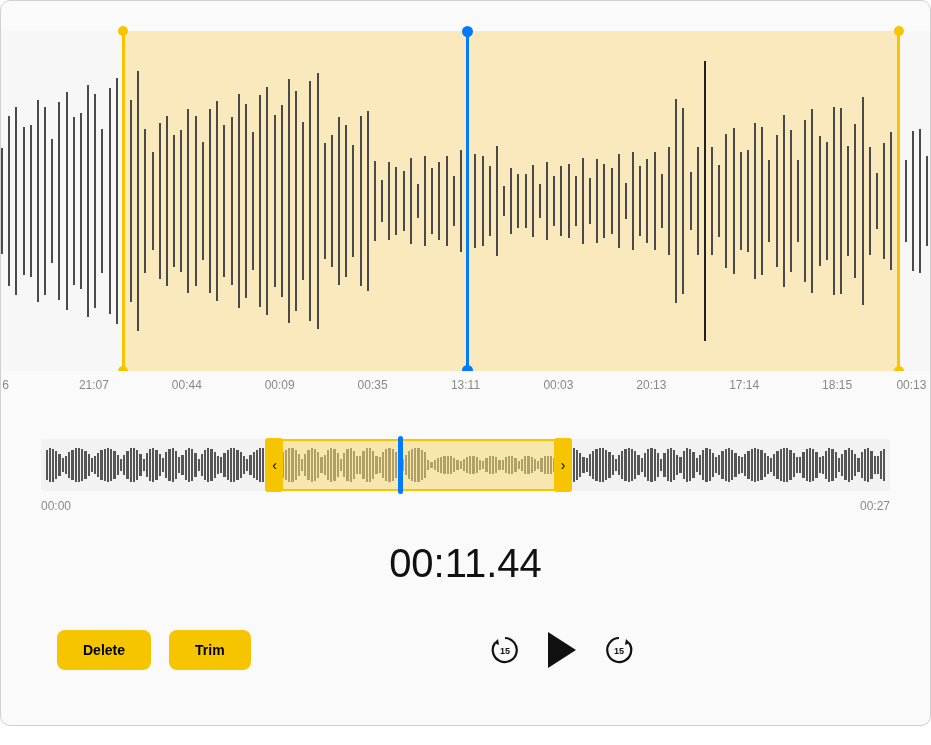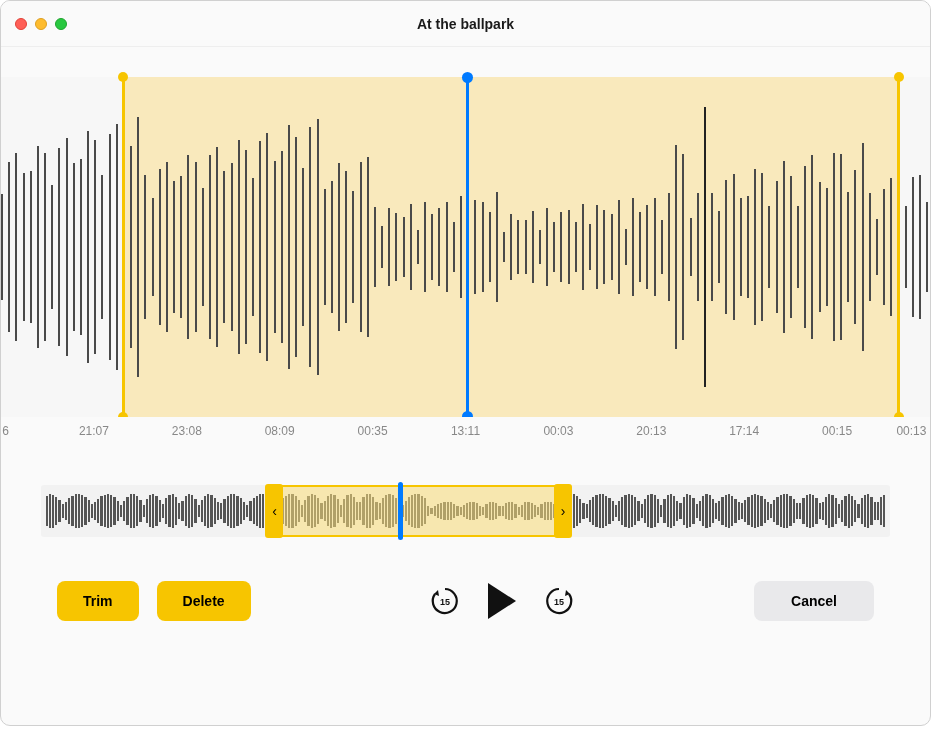--- a/index.html
+++ b/index.html
@@ -208,28 +208,20 @@
     width: 30px; height: 30px;
     position: relative;
     cursor: pointer;
   }
   .skip-icon svg { width: 30px; height: 30px; }
 </style>
 </head>
 <body>
 
 <div class="window">
-  <div class="titlebar">
-    <div class="traffic-lights">
-      <div class="light close"></div>
-      <div class="light min"></div>
-      <div class="light max"></div>
-    </div>
-    <div class="title">At the ballpark</div>
-  </div>
 
   <div class="detail-area">
     <div class="detail-selection" id="det-sel" style="left: 13%; right: 3.5%;"></div>
     <div class="detail-wave" id="det-wave">
         <div class="wave-bar" style="height: 105.417px;"></div>
         <div class="wave-bar" style="height: 169.328px;"></div>
         <div class="wave-bar" style="height: 188.471px;"></div>
         <div class="wave-bar" style="height: 147.842px;"></div>
         <div class="wave-bar" style="height: 152.33px;"></div>
         <div class="wave-bar" style="height: 201.372px;"></div>
@@ -367,28 +359,28 @@
       <div class="trim-dot" style="bottom:-5px"></div>
     </div>
     <div class="playhead-line" id="det-play" style="left: 50%;">
       <div class="playhead-dot" style="top:-5px"></div>
       <div class="playhead-dot" style="bottom:-5px"></div>
     </div>
   </div>
   <div class="ruler" id="ruler">
       <span class="ruler-tick" style="left: 0.5%; transform: translateX(-50%);">6</span>
       <span class="ruler-tick" style="left: 10%; transform: translateX(-50%);">21:07</span>
-      <span class="ruler-tick" style="left: 20%; transform: translateX(-50%);">23:08</span>
-      <span class="ruler-tick" style="left: 30%; transform: translateX(-50%);">08:09</span>
+      <span class="ruler-tick" style="left: 20%; transform: translateX(-50%);">00:44</span>
+      <span class="ruler-tick" style="left: 30%; transform: translateX(-50%);">00:09</span>
       <span class="ruler-tick" style="left: 40%; transform: translateX(-50%);">00:35</span>
       <span class="ruler-tick" style="left: 50%; transform: translateX(-50%);">13:11</span>
       <span class="ruler-tick" style="left: 60%; transform: translateX(-50%);">00:03</span>
       <span class="ruler-tick" style="left: 70%; transform: translateX(-50%);">20:13</span>
       <span class="ruler-tick" style="left: 80%; transform: translateX(-50%);">17:14</span>
-      <span class="ruler-tick" style="left: 90%; transform: translateX(-50%);">00:15</span>
+      <span class="ruler-tick" style="left: 90%; transform: translateX(-50%);">18:15</span>
       <span class="ruler-tick" style="left: 98%; transform: translateX(-50%);">00:13</span>
     </div>
 
   <div class="overview-wrap">
     <div class="overview">
       <div class="ov-wave" id="ov-wave">
           <div class="ov-bar" style="height: 30.5124px;"></div>
           <div class="ov-bar" style="height: 33.8201px;"></div>
           <div class="ov-bar" style="height: 33.0139px;"></div>
           <div class="ov-bar" style="height: 28.6106px;"></div>
@@ -647,42 +639,46 @@
           <div class="ov-bar" style="height: 17.8992px;"></div>
           <div class="ov-bar" style="height: 17.4378px;"></div>
           <div class="ov-bar" style="height: 27.1391px;"></div>
           <div class="ov-bar" style="height: 32.9133px;"></div>
         </div>
       <div class="ov-selection" id="ov-sel" style="left: 27.5%; right: 38.5%;"></div>
       <div class="ov-handle" id="ov-h1" style="left: calc(27.5% - 9px);">‹</div>
       <div class="ov-handle" id="ov-h2" style="left: calc(61.5% - 9px);">›</div>
       <div class="ov-playhead" id="ov-play" style="left: 42%;"></div>
     </div>
+    <div class="overview-labels">
+      <span>00:00</span>
+      <span>00:27</span>
+    </div>
   </div>
 
+  <div class="time-display">00:11.44</div>
 
   <div class="toolbar">
     <div class="tb-left">
+      <button class="btn btn-yellow">Delete</button>
       <button class="btn btn-yellow">Trim</button>
-      <button class="btn btn-yellow">Delete</button>
     </div>
     <div class="tb-center">
       <div class="skip-icon">
         <svg viewBox="0 0 30 30">
             <path d="M15 3 A12 12 0 1 1 5 8" fill="none" stroke="#111" stroke-width="2.2"></path>
             <path d="M8 4 L4 8 L9 10 Z" fill="#111"></path>
             <text x="15" y="19" font-size="9" font-weight="600" text-anchor="middle" fill="#111">15</text>
           </svg>
       </div>
       <div class="play-btn"></div>
       <div class="skip-icon">
         <svg viewBox="0 0 30 30">
             <path d="M15 3 A12 12 0 1 0 25 8" fill="none" stroke="#111" stroke-width="2.2"></path>
             <path d="M22 4 L26 8 L21 10 Z" fill="#111"></path>
             <text x="15" y="19" font-size="9" font-weight="600" text-anchor="middle" fill="#111">15</text>
           </svg>
       </div>
     </div>
     <div class="tb-right">
-      <button class="btn btn-gray btn-wide">Cancel</button>
     </div>
   </div>
 </div>
 
 </body></html>

